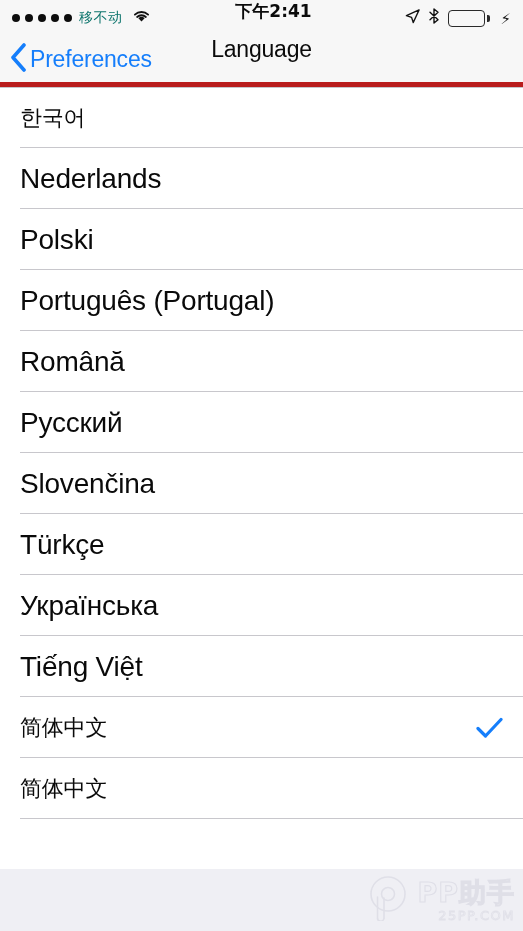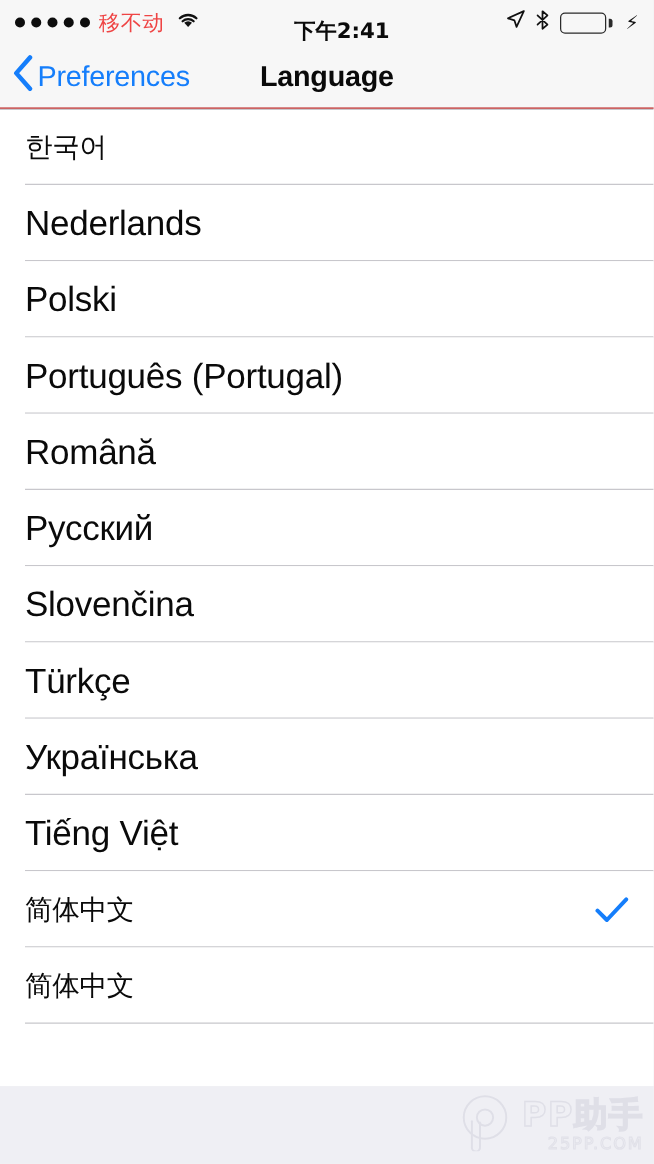--- a/index.html
+++ b/index.html
@@ -21,59 +21,59 @@
     height:36px;
     background:#f7f7f7;
     display:flex; align-items:center;
     padding:0 12px;
     flex:0 0 auto;
     position:relative;
   }
   .sb-left { display:flex; align-items:center; gap:7px; }
   .dots { display:flex; align-items:center; gap:5px; }
   .dot { width:8px; height:8px; border-radius:50%; background:#0d0d0d; }
-  .carrier { font-size:17px; color:#ef4444; letter-spacing:.5px; font-family:"DejaVu Sans",sans-serif; }
+  .carrier { font-size:14px; color:#0f766e; letter-spacing:.5px; font-family:"DejaVu Sans",sans-serif; }
   .wifi { margin-left:2px; display:block; }
   .sb-center {
     position:absolute; left:0; right:0; top:0; bottom:0;
-    display:flex; align-items:flex-end; justify-content:center;
+    display:flex; align-items:flex-start; justify-content:center;
     pointer-events:none;
     padding-left:24px;
   }
   .clock { font-size:17px; font-weight:bold; color:#0b0b0b; font-family:"DejaVu Sans",sans-serif; }
   .sb-right { margin-left:auto; display:flex; align-items:center; gap:9px; }
   .batt-wrap { display:flex; align-items:center; gap:2px; }
   .batt-body {
     width:37px; height:17px;
     border:1.6px solid #2a2a2a; border-radius:4px;
     padding:1.6px; display:block;
   }
   .batt-fill { height:100%; background:#4cd964; border-radius:1.5px; }
   .batt-cap { width:3px; height:7px; background:#2a2a2a; border-radius:0 2px 2px 0; }
   .bolt { font-size:15px; color:#111; line-height:1; margin-left:1px; }
 
   
   .navbar {
     height:51px;
     background:#f7f7f7;
-    border-bottom:1px solid #b91c1c;
-    position:relative;
-    display:flex; align-items:center;
+    border-bottom:5px solid #b91c1c;
+    position:relative;
+    display:flex; 
     flex:0 0 auto;
   }
   .back-btn {
     display:flex; align-items:center;
     padding-left:10px; gap:3px;
     cursor:pointer; z-index:2;
   }
   .back-label { font-size:23px; color:#157efb; letter-spacing:-.2px; }
   .nav-title {
     position:absolute; left:0; right:0;
     text-align:center;
-    font-size:23px; font-weight:bold; color:#0a0a0a;
+    font-size:23px; font-weight:normal; color:#0a0a0a;
     letter-spacing:-.2px;
     pointer-events:none;
   }
 
   
   .list {
     flex:1 1 auto;
     background:#ffffff;
     overflow:hidden;
   }

